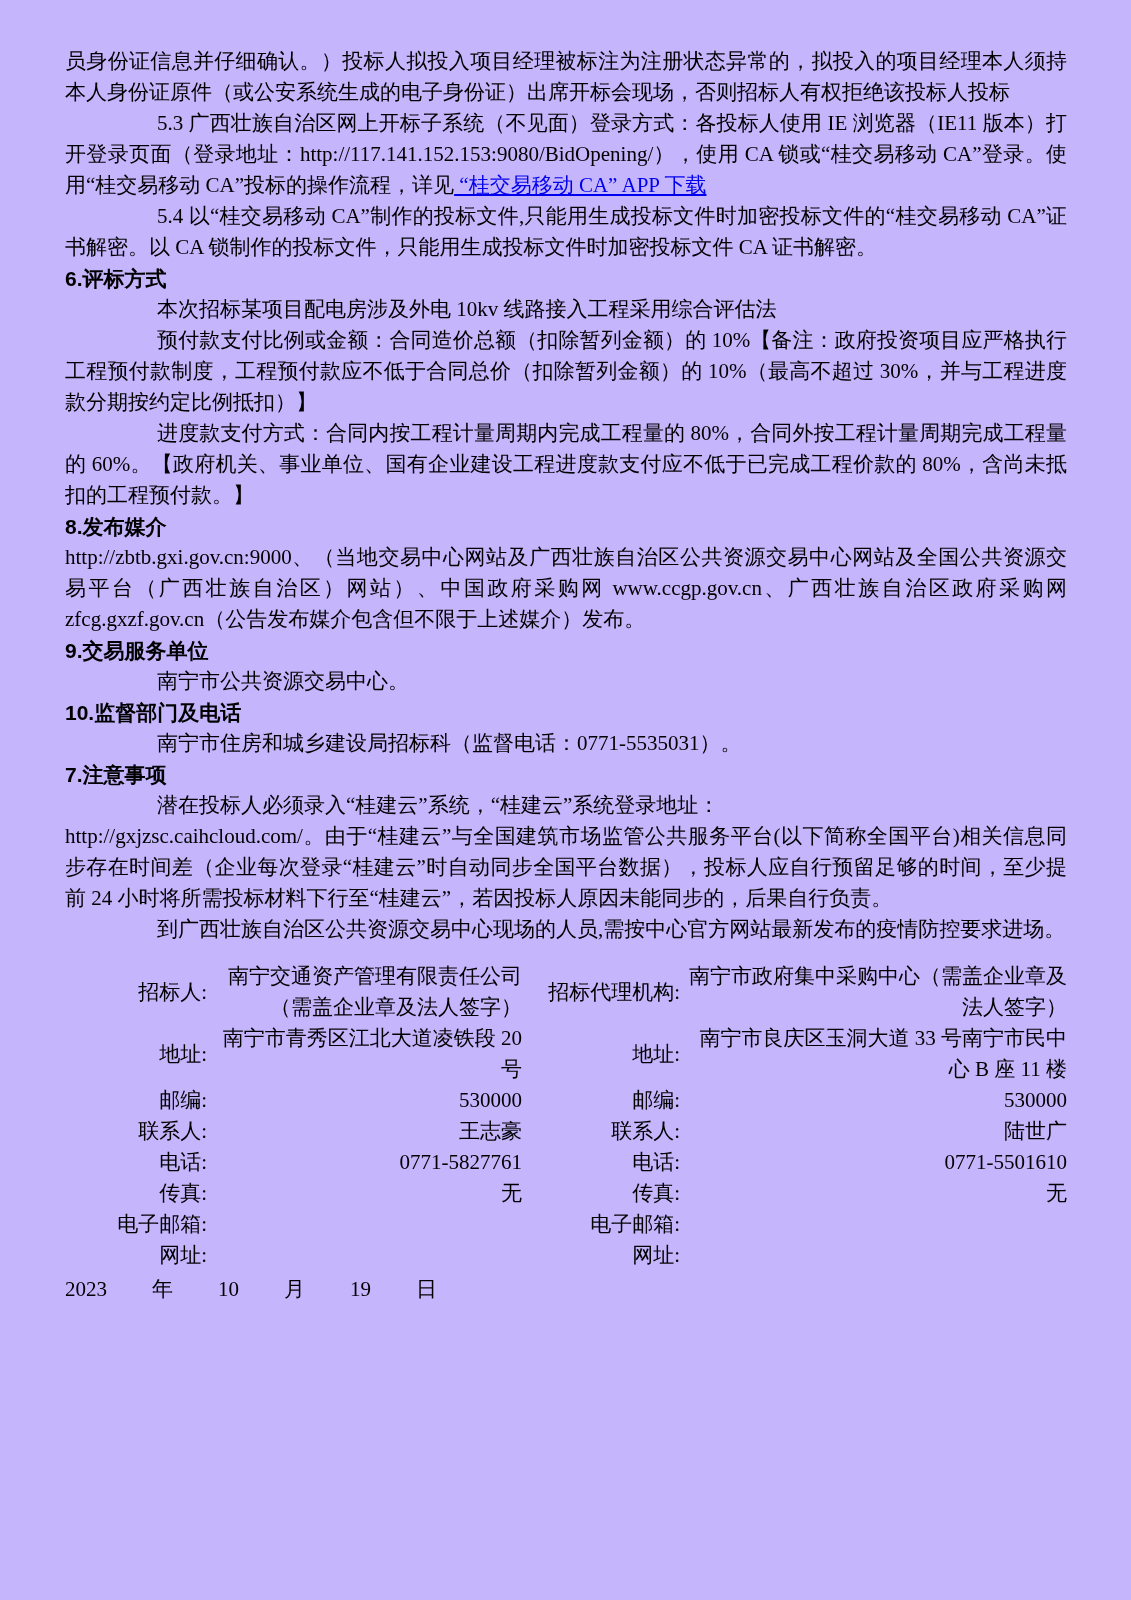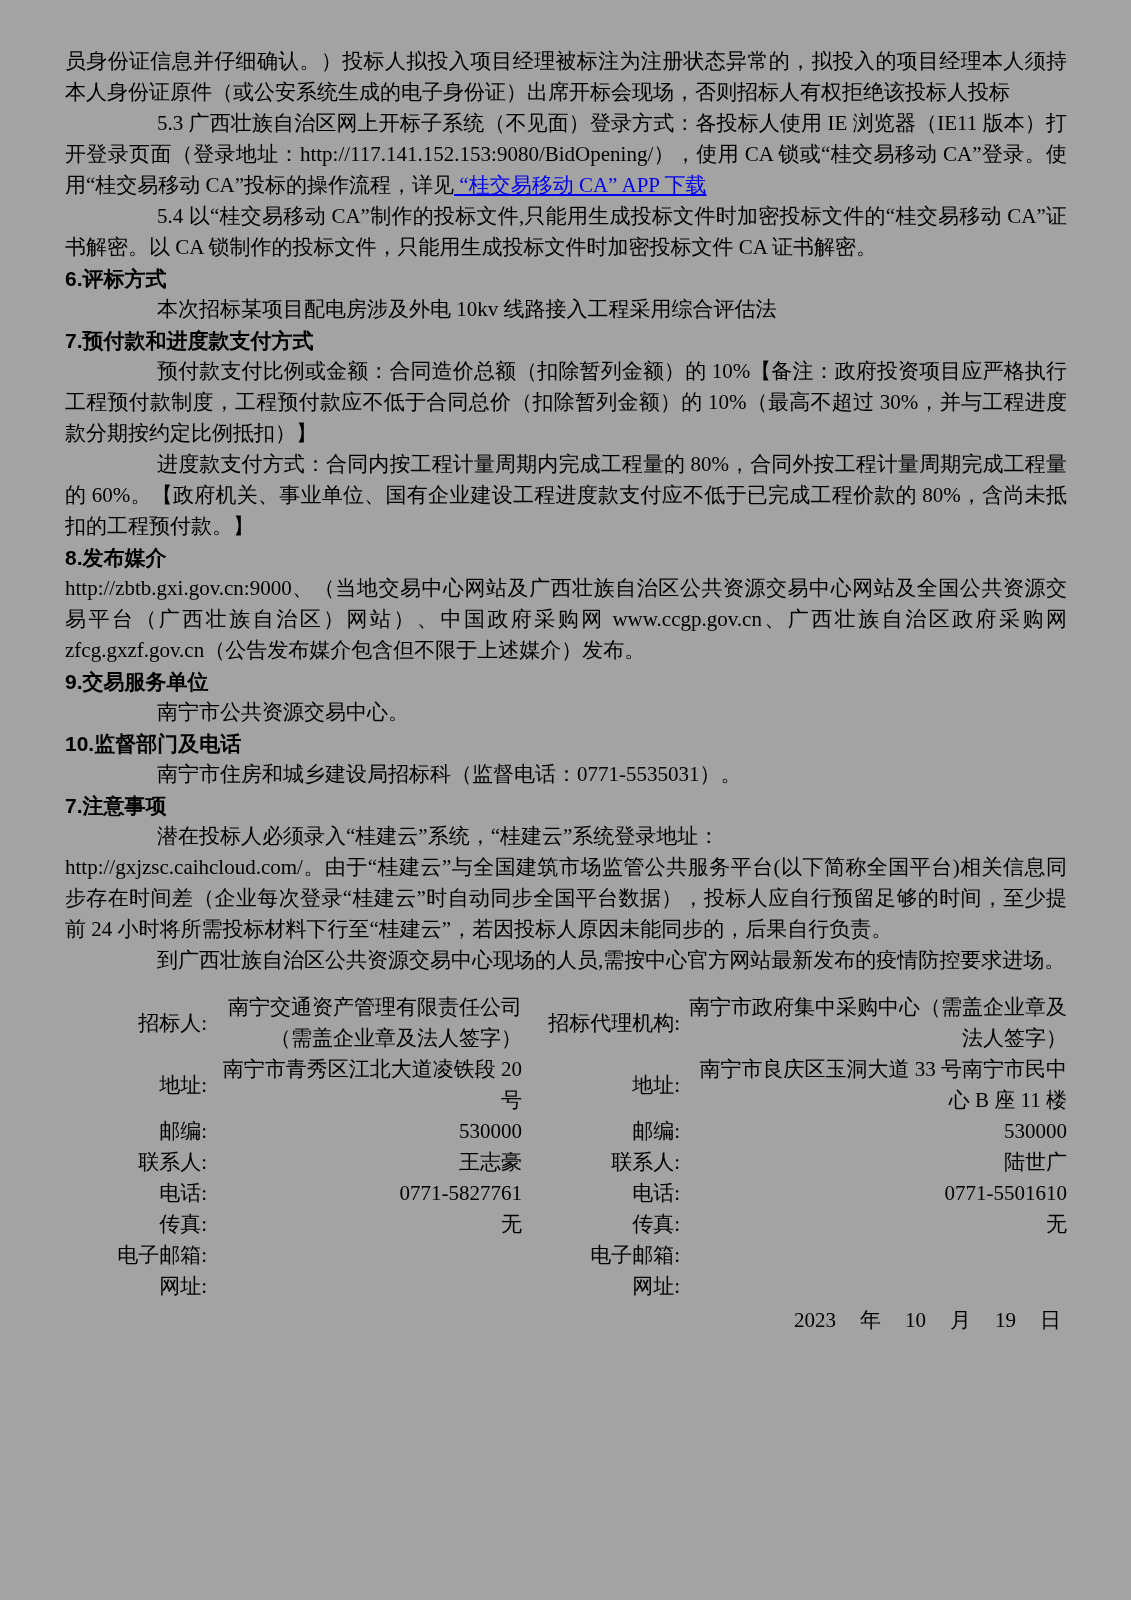--- a/index.html
+++ b/index.html
@@ -1,21 +1,21 @@
 <!DOCTYPE html>
 <html><head>
 <meta charset="utf-8">
 <style>
   html,body { margin:0; padding:0; background:#ffffff; }
   .page {
     position:relative;
     width:1131px; height:1600px;
     box-sizing:border-box;
     padding:46px 64px 0 65px;
-    background:#a3a3a3;
+    background:#c4b5fd;
     color:#000000;
     font-family:"Liberation Serif","DejaVu Serif",serif;
     font-size:21px;
     line-height:31px;
   }
   .p { margin:0; text-align:justify; }
   .ind { text-indent:92px; }
   .h {
     margin:0;
     font-family:"Liberation Sans","DejaVu Sans",sans-serif;
@@ -28,41 +28,39 @@
   .contacts { margin-top:16px; }
   .crow {
     display:grid;
     grid-template-columns:142px 315px 158px auto;
     align-items:center;
   }
   .clabel { text-align:right; white-space:nowrap; }
   .cvalue { padding-left:3px; text-align:right; }
   .date-line {
     display:flex;
-    justify-content:flex-end;
-    gap:24px;
+    gap:45px;
     padding-right:6px;
     margin-top:3px;
   }
 </style>
 </head>
 <body>
 
 <div class="page">
 
   <p class="p">员身份证信息并仔细确认。）投标人拟投入项目经理被标注为注册状态异常的，拟投入的项目经理本人须持本人身份证原件（或公安系统生成的电子身份证）出席开标会现场，否则招标人有权拒绝该投标人投标</p>
 
   <p class="p ind"><span>5.3 广西壮族自治区网上开标子系统（不见面）登录方式：各投标人使用 IE 浏览器（IE11 版本）打开登录页面（登录地址：http://117.141.152.153:9080/BidOpening/），使用 CA 锁或“桂交易移动 CA”登录。使用“桂交易移动 CA”投标的操作流程，详见</span><a class="link" href="#"> “桂交易移动 CA” APP 下载</a></p>
 
   <p class="p ind">5.4 以“桂交易移动 CA”制作的投标文件,只能用生成投标文件时加密投标文件的“桂交易移动 CA”证书解密。以 CA 锁制作的投标文件，只能用生成投标文件时加密投标文件 CA 证书解密。</p>
 
   <h3 class="h">6.评标方式</h3>
   <p class="p ind">本次招标某项目配电房涉及外电 10kv 线路接入工程采用综合评估法</p>
 
-  <h3 class="h">7.预付款和进度款支付方式</h3>
   <p class="p ind">预付款支付比例或金额：合同造价总额（扣除暂列金额）的 10%【备注：政府投资项目应严格执行工程预付款制度，工程预付款应不低于合同总价（扣除暂列金额）的 10%（最高不超过 30%，并与工程进度款分期按约定比例抵扣）】</p>
   <p class="p ind">进度款支付方式：合同内按工程计量周期内完成工程量的 80%，合同外按工程计量周期完成工程量的 60%。【政府机关、事业单位、国有企业建设工程进度款支付应不低于已完成工程价款的 80%，含尚未抵扣的工程预付款。】</p>
 
   <h3 class="h">8.发布媒介</h3>
   <p class="p">http://zbtb.gxi.gov.cn:9000、（当地交易中心网站及广西壮族自治区公共资源交易中心网站及全国公共资源交易平台（广西壮族自治区）网站）、中国政府采购网 www.ccgp.gov.cn、广西壮族自治区政府采购网 zfcg.gxzf.gov.cn（公告发布媒介包含但不限于上述媒介）发布。</p>
 
   <h3 class="h">9.交易服务单位</h3>
   <p class="p ind">南宁市公共资源交易中心。</p>
 
   <h3 class="h">10.监督部门及电话</h3>

